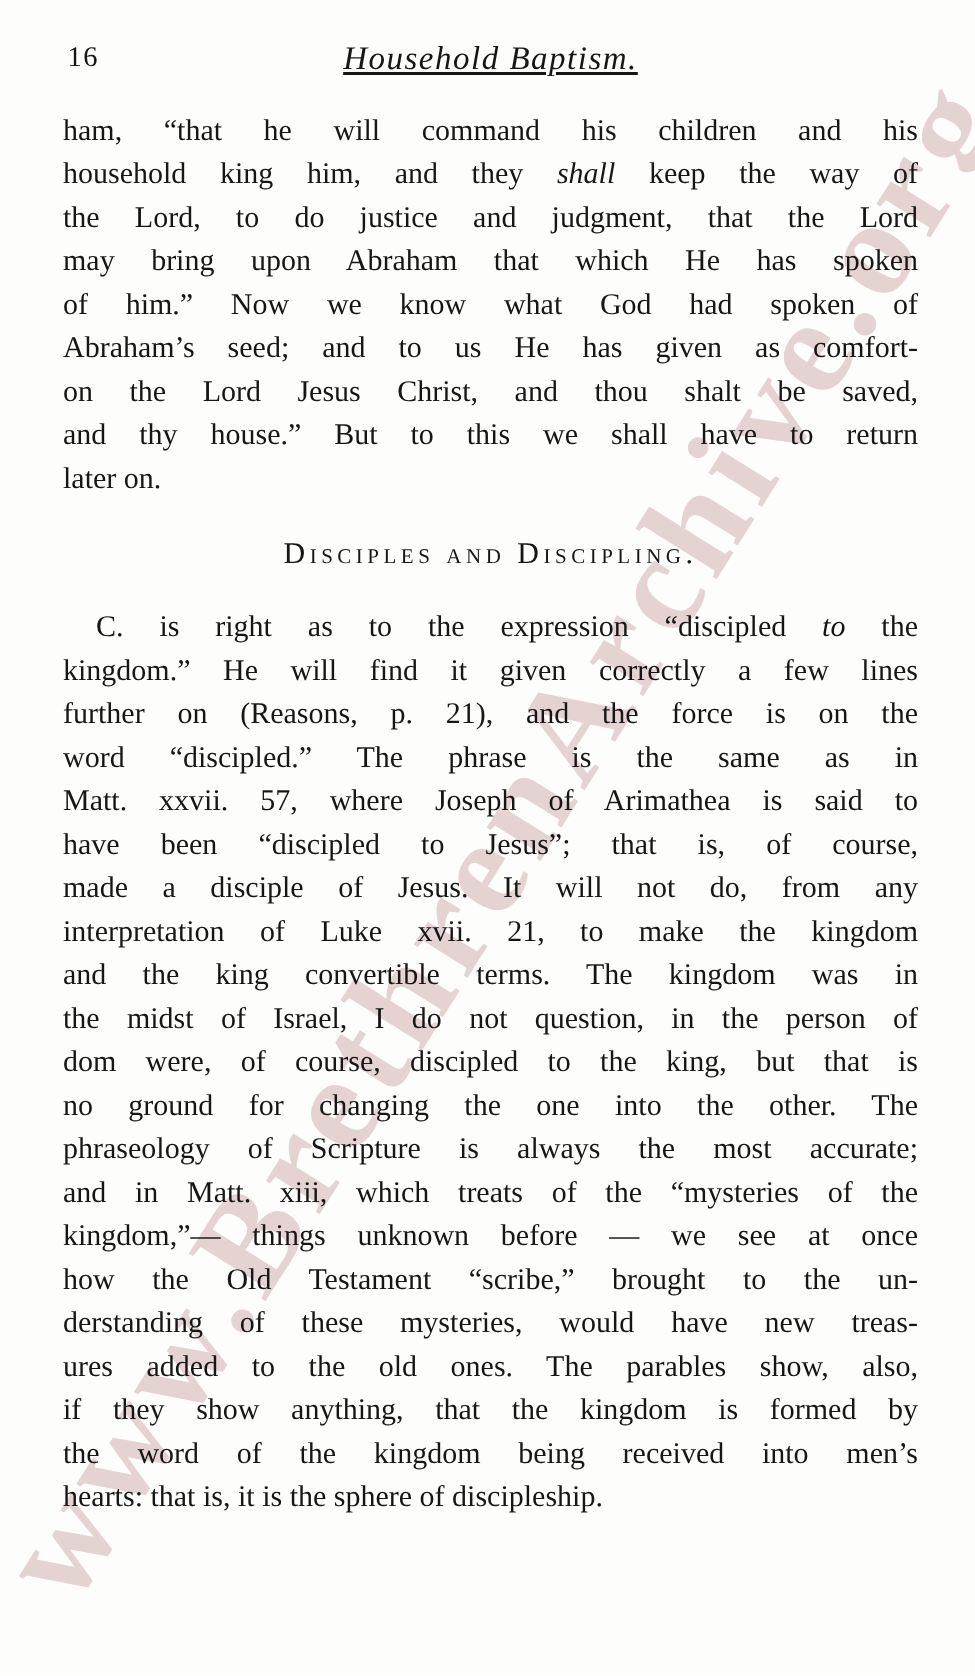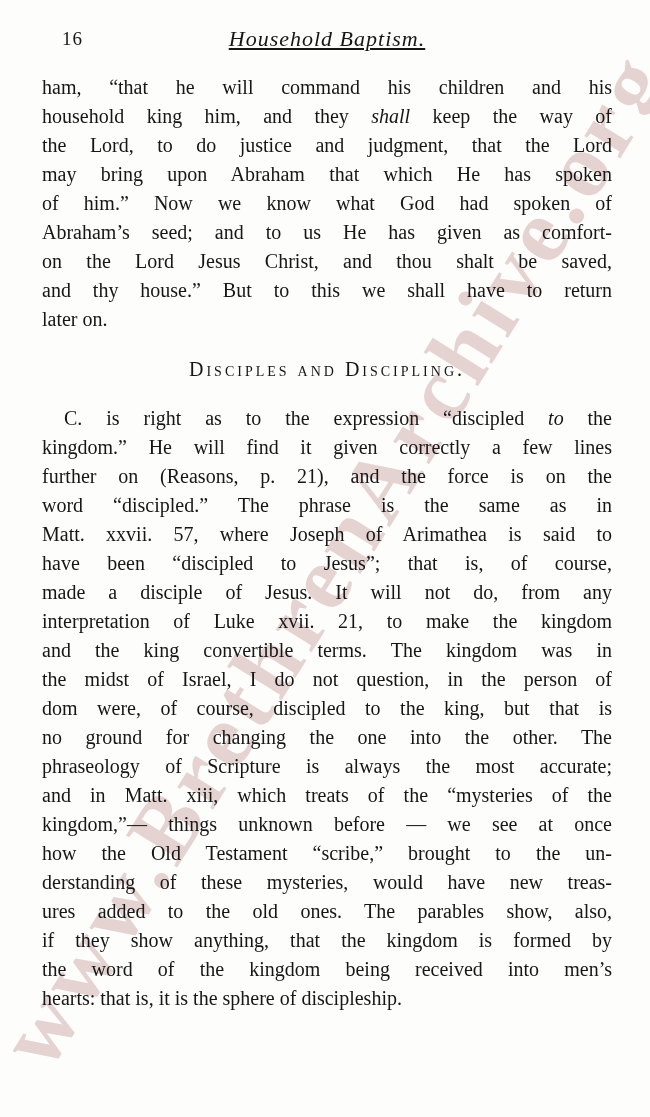--- a/index.html
+++ b/index.html
@@ -37,21 +37,21 @@
   .header {
     position: absolute;
     top: 26px;
     left: 42px;
     right: 38px;
     height: 30px;
     z-index: 1;
   }
   .page-number {
     position: absolute;
-    left: 20px;
+    left: 3px;
     top: 2px;
     font-size: 19px;
     letter-spacing: 1px;
   }
   .running-title {
     position: absolute;
     left: 0;
     right: 0;
     top: 0;
     text-align: center;

